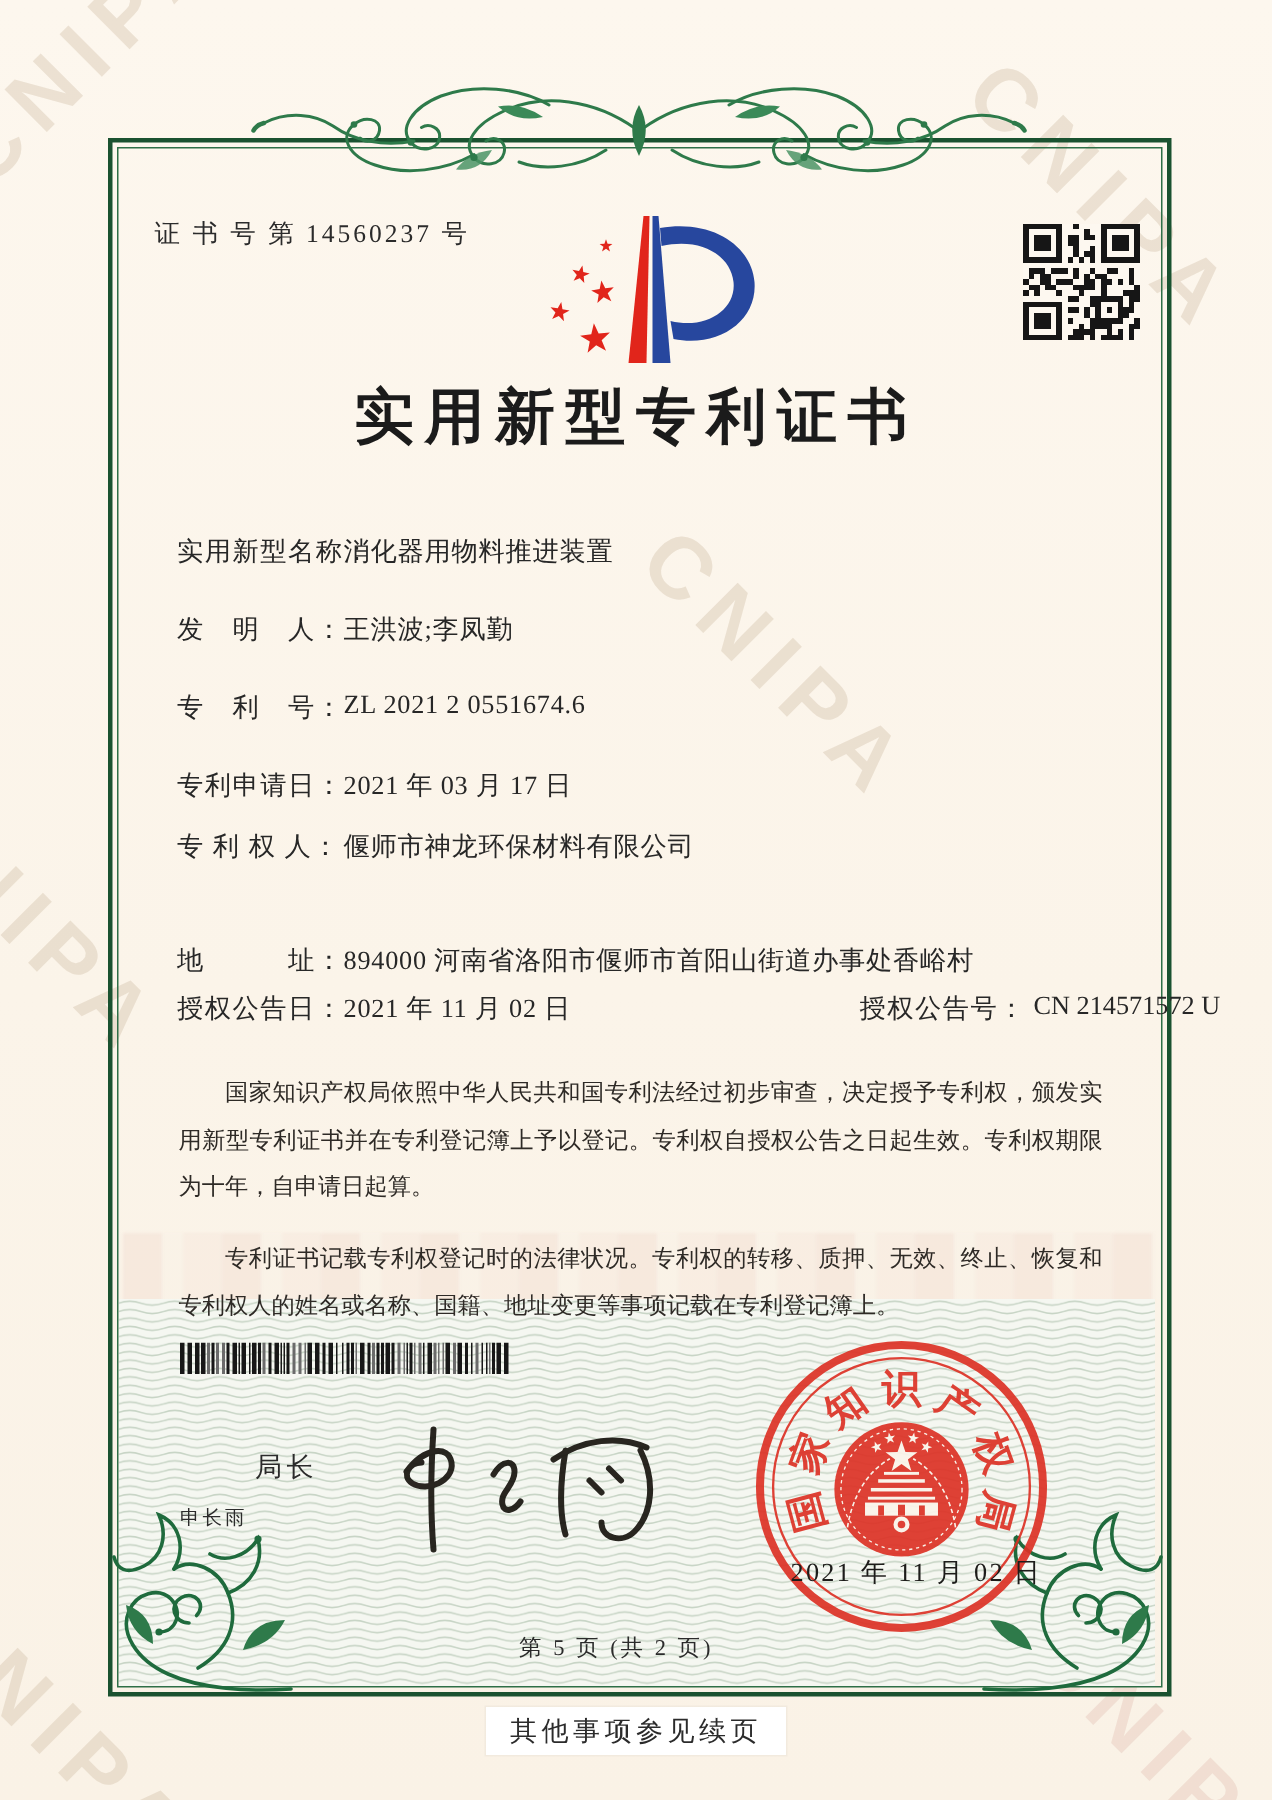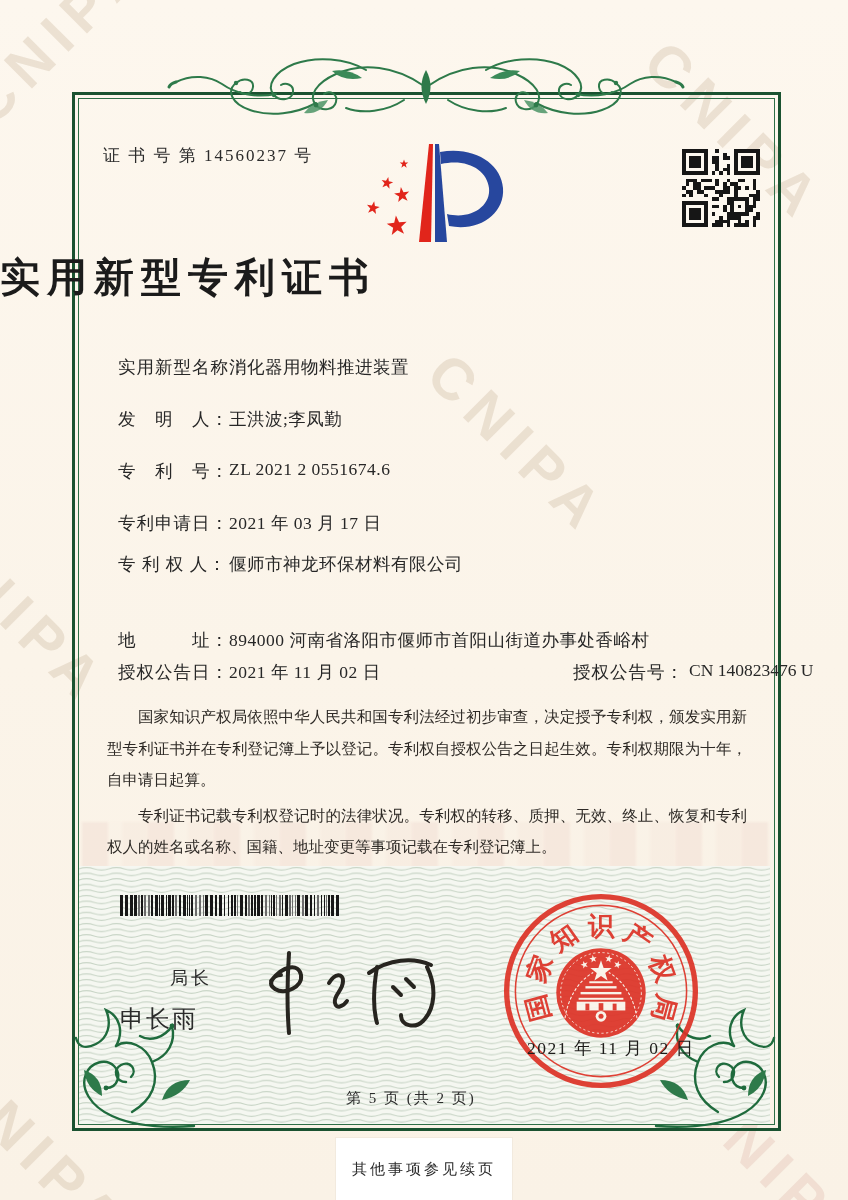--- a/index.html
+++ b/index.html
@@ -20,40 +20,40 @@
          border:1px solid #2e6f47;}
   
   .wavy{position:absolute;left:79px;top:866px;width:691px;height:258px;}
   .copy-band{position:absolute;left:82px;top:822px;width:688px;height:46px;
       background:repeating-linear-gradient(90deg,rgba(226,178,168,.16) 0 26px,
       rgba(245,235,225,.10) 26px 40px,rgba(226,178,168,.09) 40px 66px);
       filter:blur(1px);}
   .ornament{position:absolute;pointer-events:none;}
   
   .cert-no{position:absolute;left:103px;top:144px;font-size:17px;letter-spacing:2px;color:#2b2b2b;text-align:center;}
-  .title{position:absolute;left:0;top:250px;width:100%;
+  .title{position:absolute;left:0;top:250px;width:100%;text-align:center;
          font-size:40px;font-weight:bold;letter-spacing:7px;color:#1b1b1b;}
   .row{position:absolute;left:118px;font-size:17.5px;white-space:nowrap;color:#272727;}
   .row .lab{display:inline-block;letter-spacing:1px;text-align:center;}
   .row .val{position:absolute;left:111px;white-space:nowrap;letter-spacing:.5px;}
   .grant{position:absolute;left:455px;top:0;}
   .grant .gval{position:absolute;left:116px;white-space:nowrap;}
   .body-text{position:absolute;left:103px;top:697px;width:648px;
        font-size:15.5px;line-height:31.5px;color:#2e2a26;text-align:justify;}
-  .body-text p{margin:4px;text-indent:2em;}
+  .body-text p{margin:16px;text-indent:2em;}
   .barcode{position:absolute;left:120px;top:895px;width:224px;height:21px;}
   .sig-title{position:absolute;left:122px;top:966px;font-size:18px;letter-spacing:3px;color:#2b2b2b;margin-left:48px;}
-  .sig-name{position:absolute;left:120px;top:1003px;font-size:24px;letter-spacing:2px;color:#2b2b2b;}
+  .sig-name{position:absolute;left:120px;top:1003px;font-size:13px;letter-spacing:2px;color:#2b2b2b;}
   .signature{position:absolute;left:243px;top:943px;}
   .seal{position:absolute;left:494px;top:884px;}
   .seal-date{position:absolute;left:527px;top:1036px;font-size:17.5px;letter-spacing:1.5px;
        color:#1d1c1a;white-space:nowrap;}
   .page-info{position:absolute;left:346px;top:1089px;font-size:15px;letter-spacing:2px;color:#2b2b2b;}
   .cont-note{position:absolute;left:50%;top:1138px;transform:translateX(-50%);
-       background:#ffffff;padding:22px 16px;font-size:15px;letter-spacing:3px;color:#2b2b2b;
+       background:#ffffff;padding:4px 16px;font-size:18px;letter-spacing:3px;color:#2b2b2b;
        box-shadow:0 0 0 1px rgba(0,0,0,0.03);}
   .qr{position:absolute;left:682px;top:149px;width:78px;height:78px;}
   .logo{position:absolute;left:345px;top:138px;width:178px;height:112px;}
 </style>
 </head>
 <body>
 
 <div class="page">
 
   <div class="wm rm45" style="left:-22px;top:80px;">CNIPA</div>
@@ -389,21 +389,21 @@
   </div>
   <div class="row" style="top:628px">
     <span class="lab">地　　　址：</span>
     <span class="val">894000  河南省洛阳市偃师市首阳山街道办事处香峪村</span>
   </div>
   <div class="row" style="top:660px">
     <span class="lab">授权公告日：</span>
     <span class="val">2021 年 11 月 02 日</span>
     <span class="grant">
       <span class="lab">授权公告号：</span>
-      <span class="gval">CN 140823476 U</span>
+      <span class="gval">CN 214571572 U</span>
     </span>
   </div>
 
   <div class="body-text">
     <p>国家知识产权局依照中华人民共和国专利法经过初步审查，决定授予专利权，颁发实用新型专利证书并在专利登记簿上予以登记。专利权自授权公告之日起生效。专利权期限为十年，自申请日起算。</p>
     <p>专利证书记载专利权登记时的法律状况。专利权的转移、质押、无效、终止、恢复和专利权人的姓名或名称、国籍、地址变更等事项记载在专利登记簿上。</p>
   </div>
 
   <div class="barcode" id="barcode"><svg width="224" height="21" xmlns="http://www.w3.org/2000/svg">
         <rect x="0" y="0" width="3" height="21" fill="#171717"></rect>

